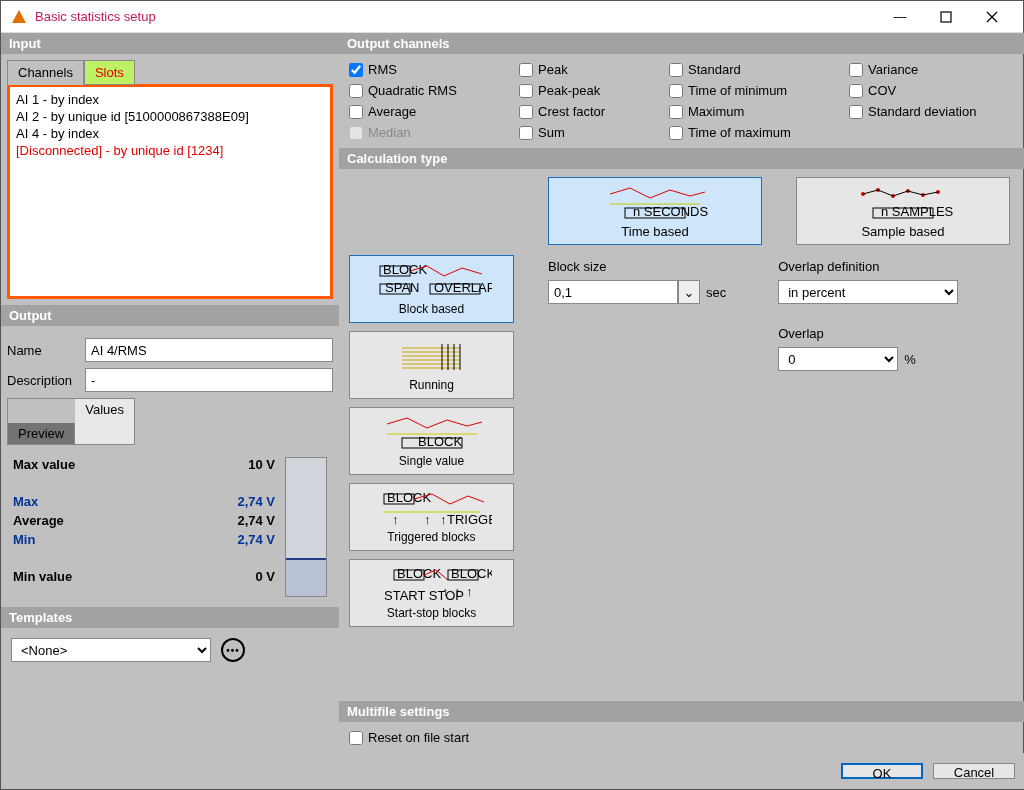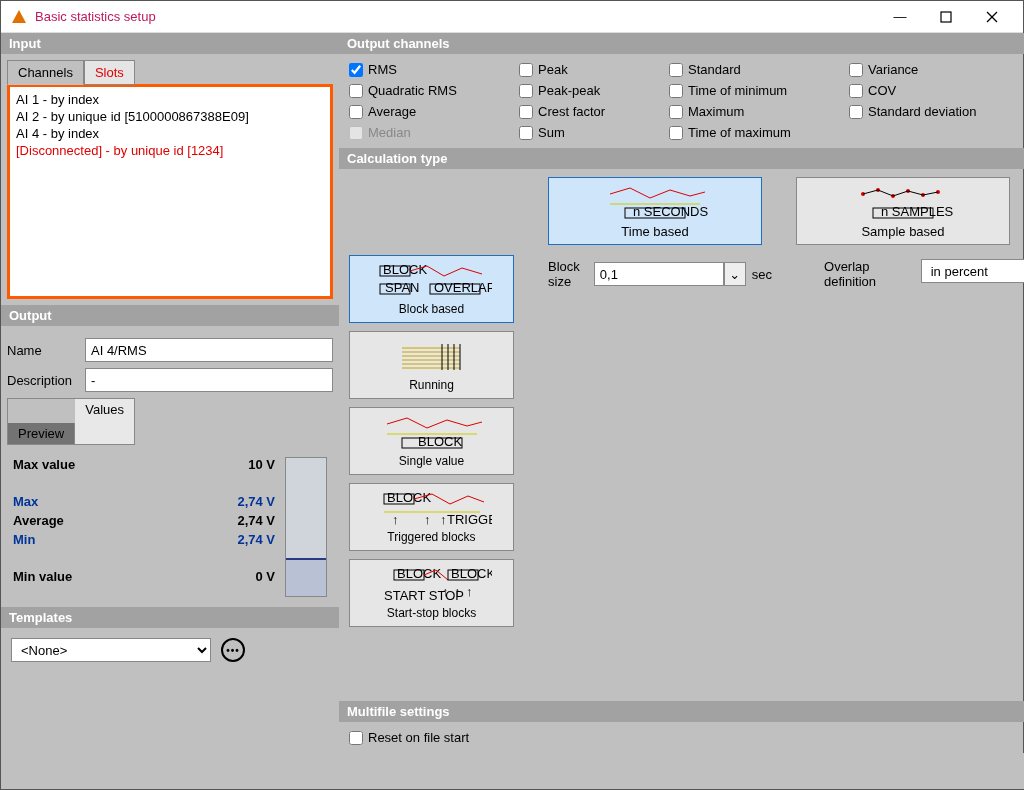--- a/index.html
+++ b/index.html
@@ -9,21 +9,21 @@
 .titlebar .icon { width: 16px; height: 16px; margin-right: 8px; }
 .titlebar .title { flex: 1; color: #be185d; }
 .winbtns { display: flex; align-items: center; }
 .winbtn { width: 46px; height: 30px; display: flex; align-items: center; justify-content: center; color: #000; }
 .content { flex: 1; display: flex; background: #c0c0c0; gap: 0; }
 .leftcol { width: 358px; display: flex; flex-direction: column; }
 .rightcol { flex: 1; display: flex; flex-direction: column; }
 .section-header { background: #a2a2a2; color: #fff; padding: 3px 8px; font-weight: bold; }
 .leftbody { background: #c0c0c0; padding: 6px; }
 .tabbar { display: flex; gap: 0; }
-.tab { padding: 4px 10px; border: 1px solid #888; background: #e5e5e5; cursor: pointer; }
+.tab { padding: 4px 10px; border: 1px solid #888; background: #bef264; cursor: pointer; }
 .tab.active { background: #c0c0c0; border-bottom: 1px solid #c0c0c0; }
 .listbox { border: 3px solid #ff5a00; background: #fff; height: 215px; margin-top: -1px; padding: 4px 6px; }
 .listbox .item { padding: 1px 0; }
 .listbox .disconnected { color: #e00000; }
 .form-row { display: flex; align-items: center; margin: 6px 0; gap: 6px; }
 .form-row .lbl { width: 72px; }
 .txt { border: 1px solid #888; background: #fff; padding: 3px 5px; height: 24px; }
 .txt.wide { flex: 1; width: 248px; }
 .txt.small { width: 98px; }
 .colorbox { width: 80px; height: 24px; border: 1px solid #888; }
@@ -50,21 +50,21 @@
 .calc-left { width: 165px; display: flex; flex-direction: column; gap: 8px; }
 .calc-left .spacer { height: 70px; }
 .calc-btn { width: 165px; height: 68px; border: 1px solid #888; background: #e6e6e6; display: flex; flex-direction: column; align-items: center; justify-content: center; cursor: pointer; gap: 2px; }
 .calc-btn.selected { background: #cfe5fa; border: 1px solid #1e6fbf; }
 .calc-btn .img { width: 120px; height: 38px; }
 .calc-btn .cap { font-size: 12px; }
 .calc-topright { display: flex; gap: 34px; }
 .calc-topcard { width: 214px; height: 68px; border: 1px solid #888; background: #e6e6e6; display: flex; flex-direction: column; align-items: center; justify-content: center; cursor: pointer; gap: 2px; }
 .calc-topcard.selected { background: #cfe5fa; border: 1px solid #1e6fbf; }
 .settings-grid { display: flex; gap: 52px; margin-top: 14px; }
-.field-col { display: flex; gap: 14px; }
+.field-col { display: flex; flex-direction: column; gap: 6px; }
 .field-col .lbl { color: #000; }
 .combo-row { display: flex; align-items: center; gap: 6px; }
 .footer { padding: 10px 14px; display: flex; justify-content: flex-end; gap: 10px; background: #c0c0c0; }
 .btn { width: 82px; height: 16px; border: 1px solid #888; background: #e6e6e6; cursor: pointer; }
 .btn.primary { border: 2px solid #0067c0; }
 svg { display: block; }
 </style>
 </head>
 <body>
 

